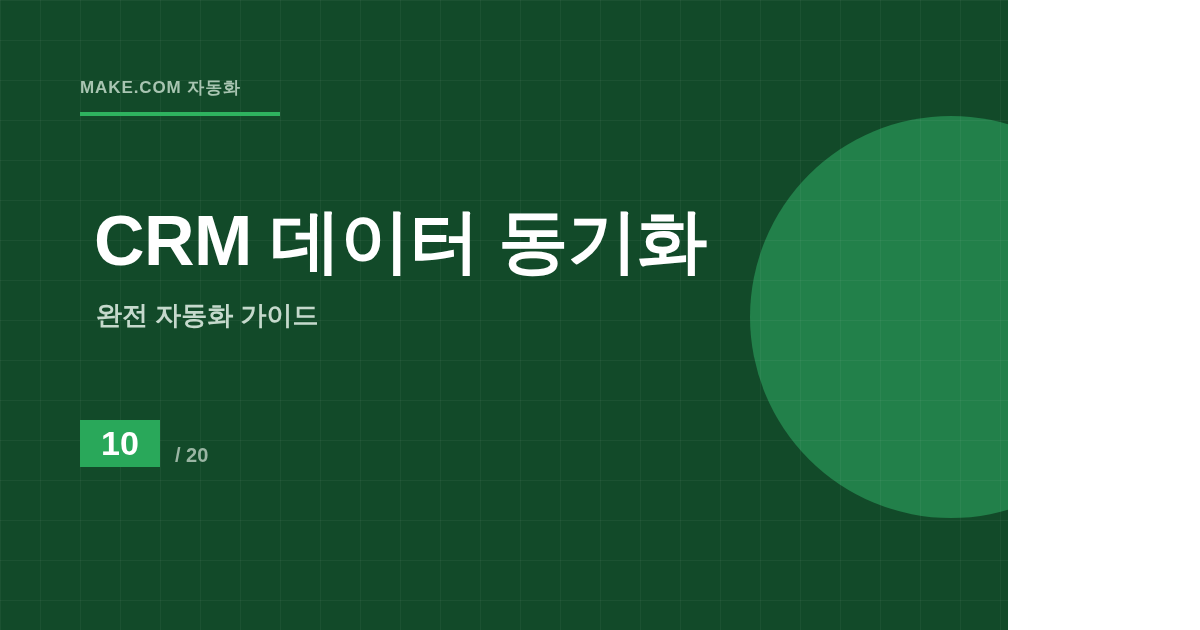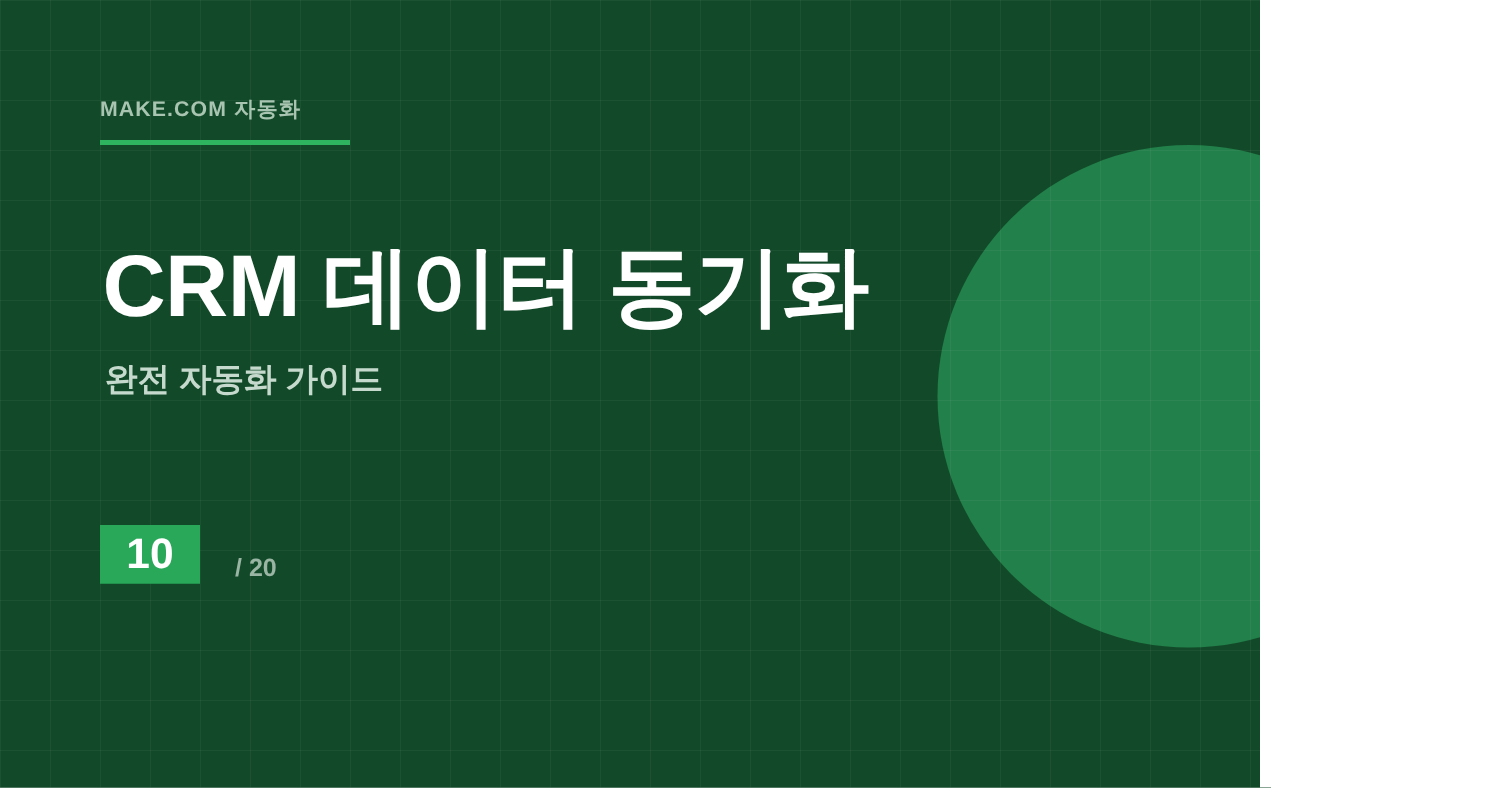--- a/index.html
+++ b/index.html
@@ -68,34 +68,34 @@
     margin-top: 12px;
     width: 200px;
     height: 4px;
     background: #2EB35F;
   }
 
   #page-title {
     position: absolute;
     left: 78px;
     top: 182px;
-    margin: 4px;
+    margin: 16px;
     font-size: 70px;
     font-weight: bold;
     color: #FFFFFF;
     line-height: 86px;
     letter-spacing: -0.5px;
     white-space: nowrap;
   }
 
   #page-subtitle {
     position: absolute;
     left: 80px;
     top: 281px;
-    margin: 4px;
+    margin: 16px;
     font-size: 26px;
     font-weight: bold;
     color: #C5D9CC;
     line-height: 36px;
     white-space: nowrap;
   }
 
   #progress-block {
     position: absolute;
     left: 80px;
@@ -110,21 +110,21 @@
     color: #FFFFFF;
     font-size: 34px;
     font-weight: bold;
     display: flex;
     align-items: center;
     justify-content: center;
     box-sizing: border-box;
     padding: 0 6px;
   }
   #progress-total-label {
-    margin-left: 28px;
+    margin-left: 15px;
     font-size: 20px;
     font-weight: bold;
     color: #9AB5A3;
     white-space: nowrap;
   }
 </style>
 </head>
 <body>
 
 <div id="slide">

